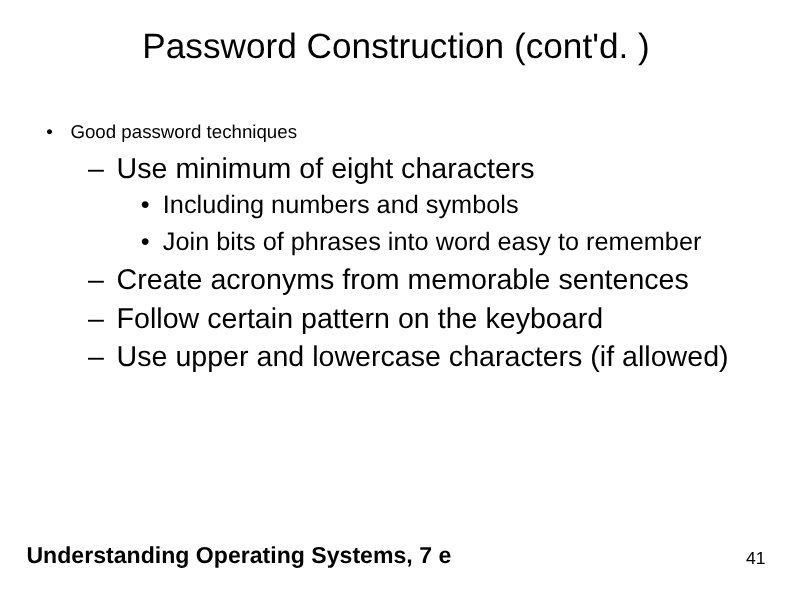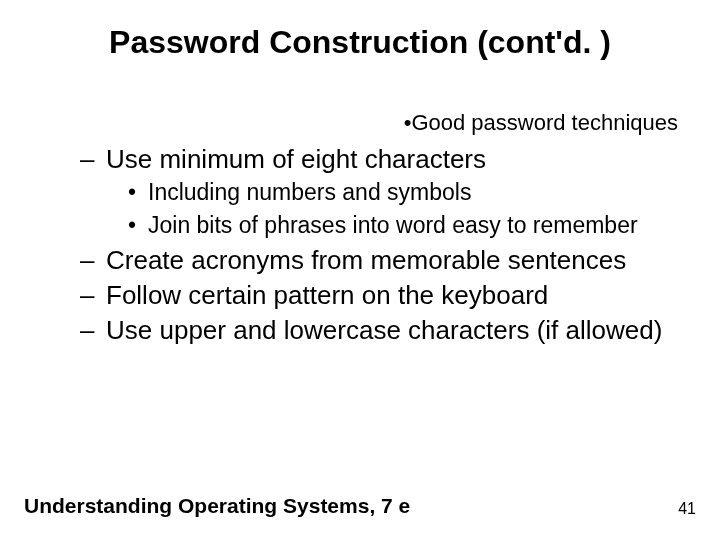--- a/index.html
+++ b/index.html
@@ -17,32 +17,31 @@
     height: 540px;
     box-sizing: border-box;
   }
   .title {
     position: absolute;
     top: 24px;
     left: 0;
     width: 100%;
     text-align: center;
     font-size: 32px;
-    font-weight: 700;
+    font-weight: 400;
   }
   .body {
     position: absolute;
     top: 110px;
     left: 42px;
     right: 42px;
   }
   .lvl1 {
-    font-size: 22px;
+    font-size: 17px;
     margin-bottom: 8px;
-    text-align: right;
   }
   .lvl2 {
     font-size: 26px;
     margin-left: 38px;
     margin-bottom: 4px;
   }
   .lvl3 {
     font-size: 23px;
     margin-left: 86px;
     margin-bottom: 6px;

